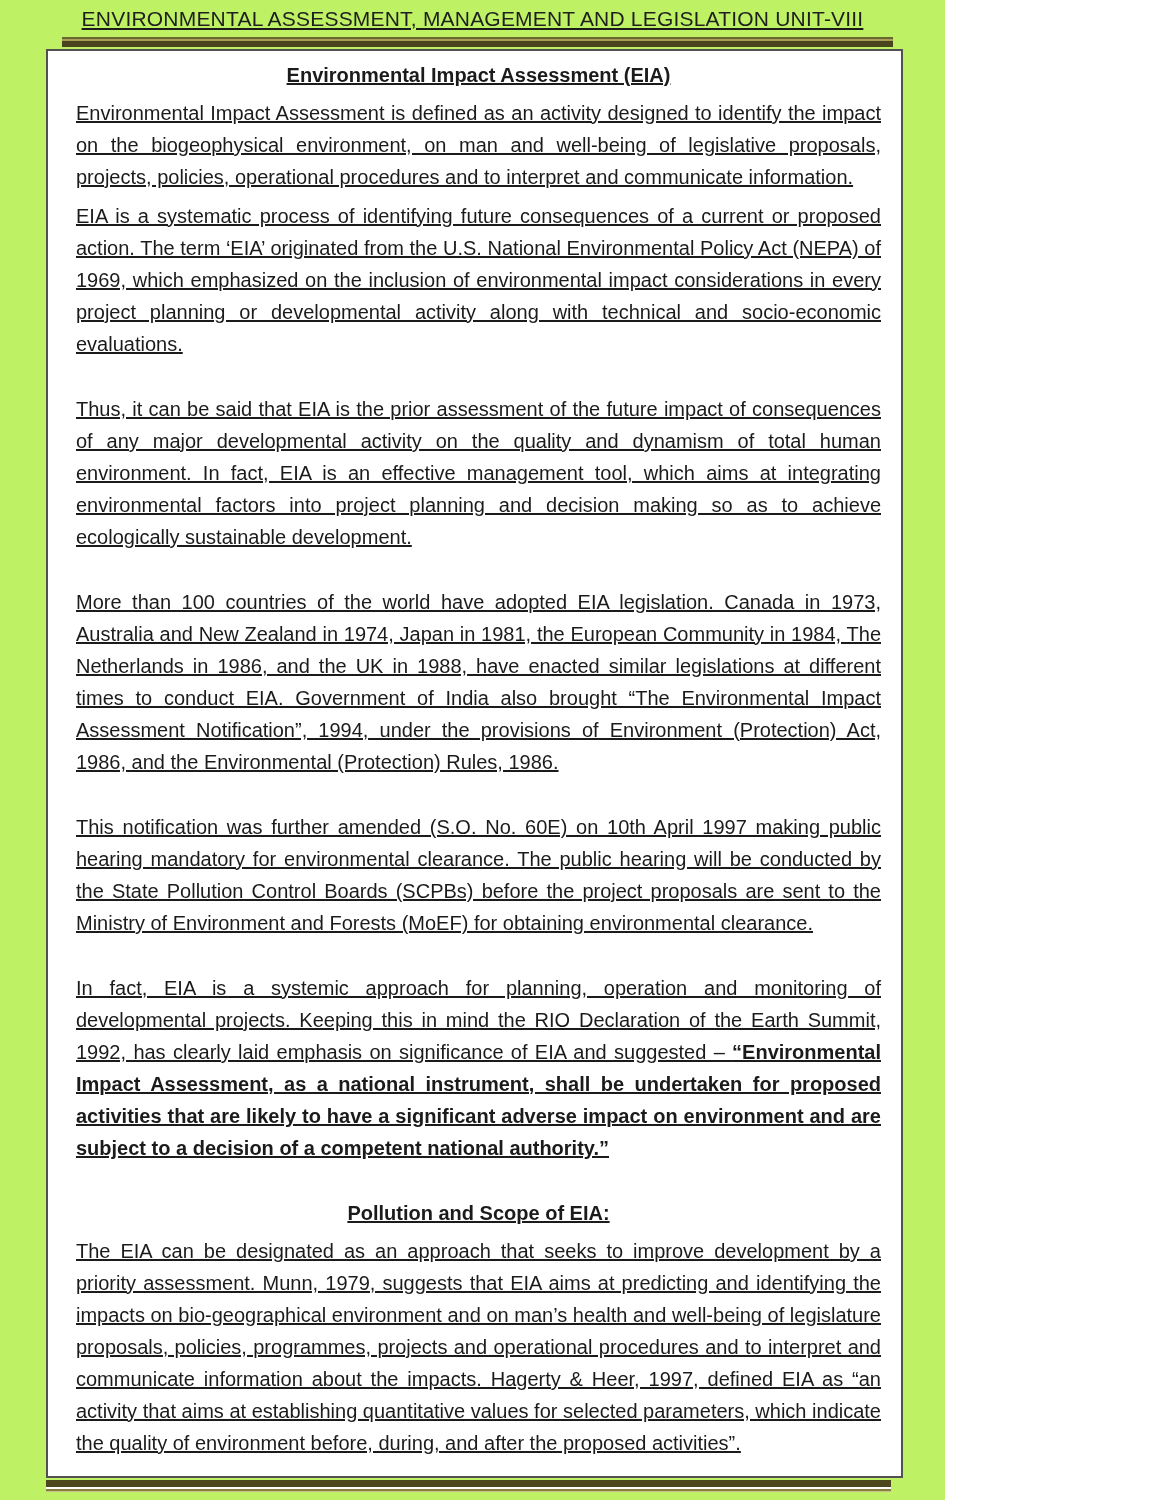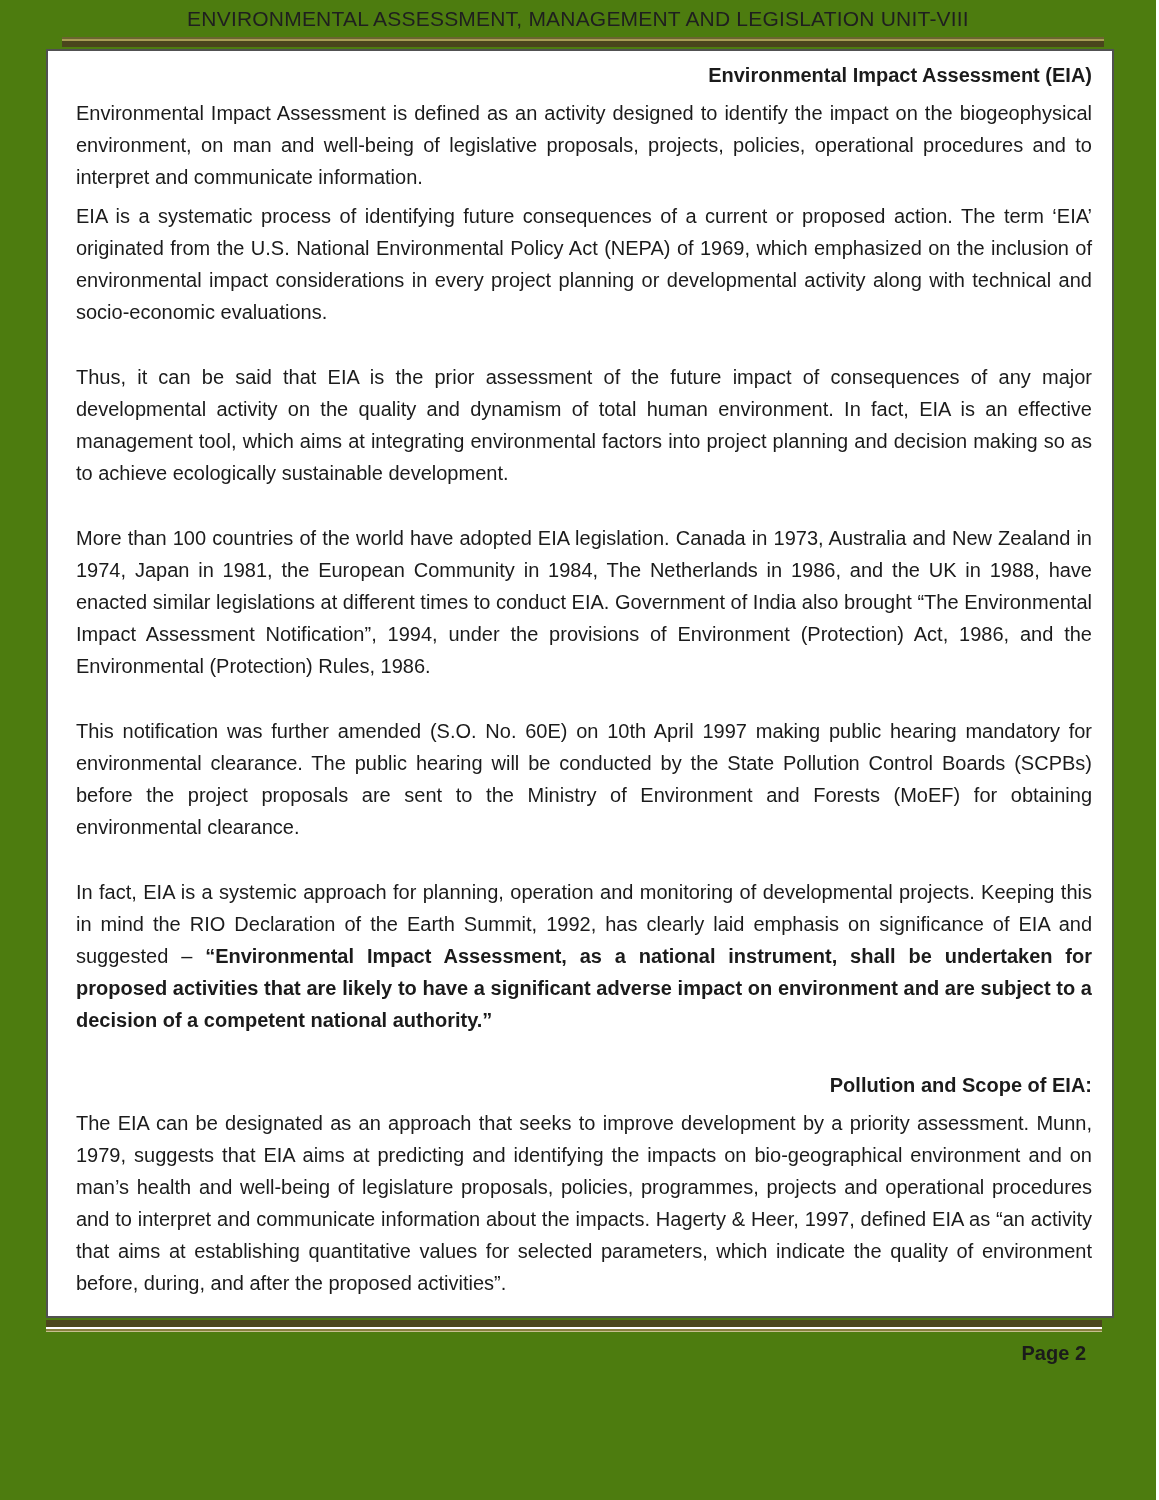--- a/index.html
+++ b/index.html
@@ -6,24 +6,25 @@
     margin: 0;
     padding: 0;
     background: #ffffff;
     width: 1159px;
     font-family: "Liberation Sans", sans-serif;
     color: #1b1b1b;
     -webkit-font-smoothing: antialiased;
   }
   .page {
     position: relative;
-    width: 1156px;
+    width: 945px;
     height: 1500px;
-    background: #4d7c0f;
+    background: #bef264;
     overflow: hidden;
+    text-decoration: underline;
   }
   .header-title {
     text-align: center;
     font-size: 21px;
     line-height: 26px;
     padding-top: 6px;
     color: #1f1f1f;
     letter-spacing: 0.2px;
   }
   
@@ -41,21 +42,21 @@
     background: #ffffff;
   }
   .content-box p {
     font-size: 20px;
     line-height: 32px;
     text-align: justify;
     margin: 0 0 7px 8px;
   }
   .content-box p.heading {
     font-weight: bold;
-    text-align: right;
+    text-align: center;
     margin: 0 0 6px 8px;
   }
   .content-box p.gap {
     margin-top: 33px;
   }
   .b { font-weight: bold; }
 
   
   .bottom-rule {
     margin: 2px 54px 0 46px;

